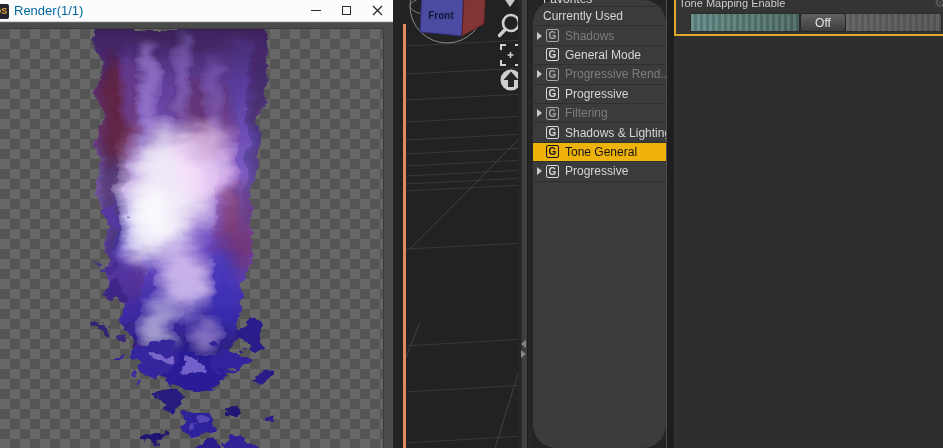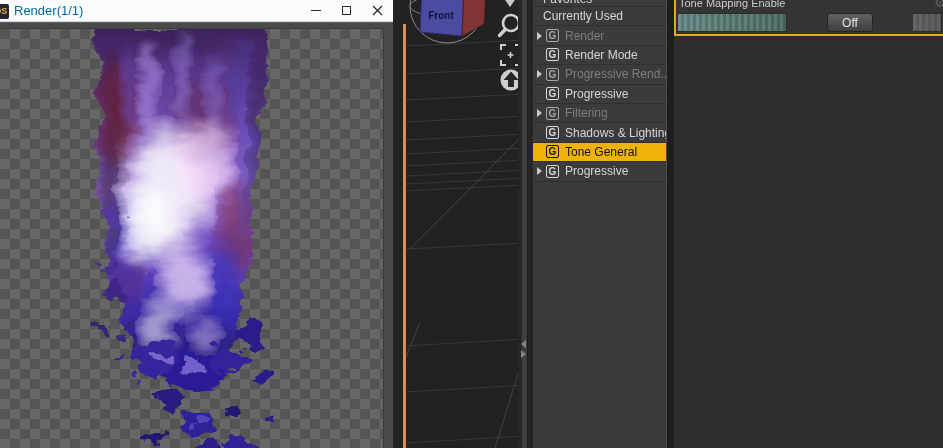--- a/index.html
+++ b/index.html
@@ -39,21 +39,21 @@
 
   
   #splitter{position:absolute;left:518px;top:0;width:15px;height:448px;background:#262626;}
   #splitter .bar{position:absolute;left:3px;top:0;width:7px;height:448px;background:#3f3f3f;
                  border-left:1px solid #2a2a2a;border-right:1px solid #1d1d1d;}
   #splitter .arrows{position:absolute;left:3px;top:338px;width:9px;}
   .tri-l{width:0;height:0;border-right:5px solid #858585;border-top:4px solid transparent;border-bottom:4px solid transparent;margin:2px 0;}
   .tri-r{width:0;height:0;border-left:5px solid #858585;border-top:4px solid transparent;border-bottom:4px solid transparent;margin:2px 0;}
 
   
-  #settings{position:absolute;left:533px;top:0;width:133px;height:448px;background:#3b3b3b;}
+  #settings{position:absolute;left:533px;top:0;width:133px;height:448px;background:#3b3b3b;border-radius:23px;}
   #settings-divider{position:absolute;left:666px;top:0;width:8px;height:448px;background:#1e1e1e;
                     border-left:1px solid #4e4e4e;}
   .srow{height:19.4px;border-bottom:1px solid #2f2f2f;display:flex;align-items:center;
         padding-left:4px;color:#d6d6d6;font-size:12px;white-space:nowrap;overflow:hidden;}
   .srow .arr{width:0;height:0;border-left:5px solid #c9c9c9;border-top:4px solid transparent;
              border-bottom:4px solid transparent;margin-right:4px;flex:none;}
   .srow .arr.hide{visibility:hidden;}
   .gbox{width:13px;height:13px;border:1px solid #d9d9d9;border-radius:2px;font-size:10px;
         font-weight:bold;line-height:11px;text-align:center;color:#d9d9d9;margin-right:6px;flex:none;}
   .srow.plain{padding-left:10px;}
@@ -63,21 +63,21 @@
   .srow.selected .gbox{border-color:#131313;color:#131313;}
   .srow.partial{height:7px;position:relative;}
   .srow.partial .plabel{position:absolute;top:-8px;left:10px;}
 
   
   #param{position:absolute;left:674px;top:0;width:269px;height:448px;background:#2e2e2e;}
   #pgroup{position:absolute;left:0;top:-3px;width:271px;border:2px solid #dfa828;background:#343434;}
   #pgroup .phead{height:13px;padding-left:15px;position:relative;overflow:visible;}
   #pgroup .plabel{position:absolute;left:3px;top:-2px;font-size:11px;color:#cbcbcb;}
   #pgroup .gear{position:absolute;right:-3px;top:-4px;font-size:13px;color:#616161;}
-  #toggle{display:flex;height:19px;margin:1px 1px 2px 1px;gap:40px;}
+  #toggle{display:flex;height:19px;margin:1px 1px 2px 14px;}
   #tg-fill{width:110px;border:1px solid #2c2c2c;
      background-image:repeating-linear-gradient(90deg,rgba(255,255,255,.07) 0 3px,rgba(0,0,0,.10) 3px 6px),
                       linear-gradient(90deg,#628a85,#4d6a66);}
   #tg-btn{width:46px;background:linear-gradient(#616161,#3e3e3e);border:1px solid #262626;
      border-radius:3px;color:#e6e6e6;font-size:12px;display:flex;align-items:center;justify-content:center;}
   #tg-rest{flex:1;border:1px solid #2c2c2c;border-left:none;
      background-image:repeating-linear-gradient(90deg,rgba(255,255,255,.04) 0 3px,rgba(0,0,0,.07) 3px 6px),
                       linear-gradient(90deg,#616161,#585858);}
 </style>
 </head>
@@ -274,26 +274,26 @@
   <div id="settings">
     <div class="srow plain partial">
       <span class="plabel">Favorites</span>
     </div>
     <div class="srow plain">
       <span>Currently Used</span>
     </div>
     <div class="srow disabled">
       <span class="arr"></span>
       <span class="gbox">G</span>
-      <span>Render</span>
+      <span>Shadows</span>
     </div>
     <div class="srow">
       <span class="arr hide"></span>
       <span class="gbox">G</span>
-      <span>Render Mode</span>
+      <span>General Mode</span>
     </div>
     <div class="srow disabled">
       <span class="arr"></span>
       <span class="gbox">G</span>
       <span>Progressive Rend...</span>
     </div>
     <div class="srow">
       <span class="arr hide"></span>
       <span class="gbox">G</span>
       <span>Progressive</span>

